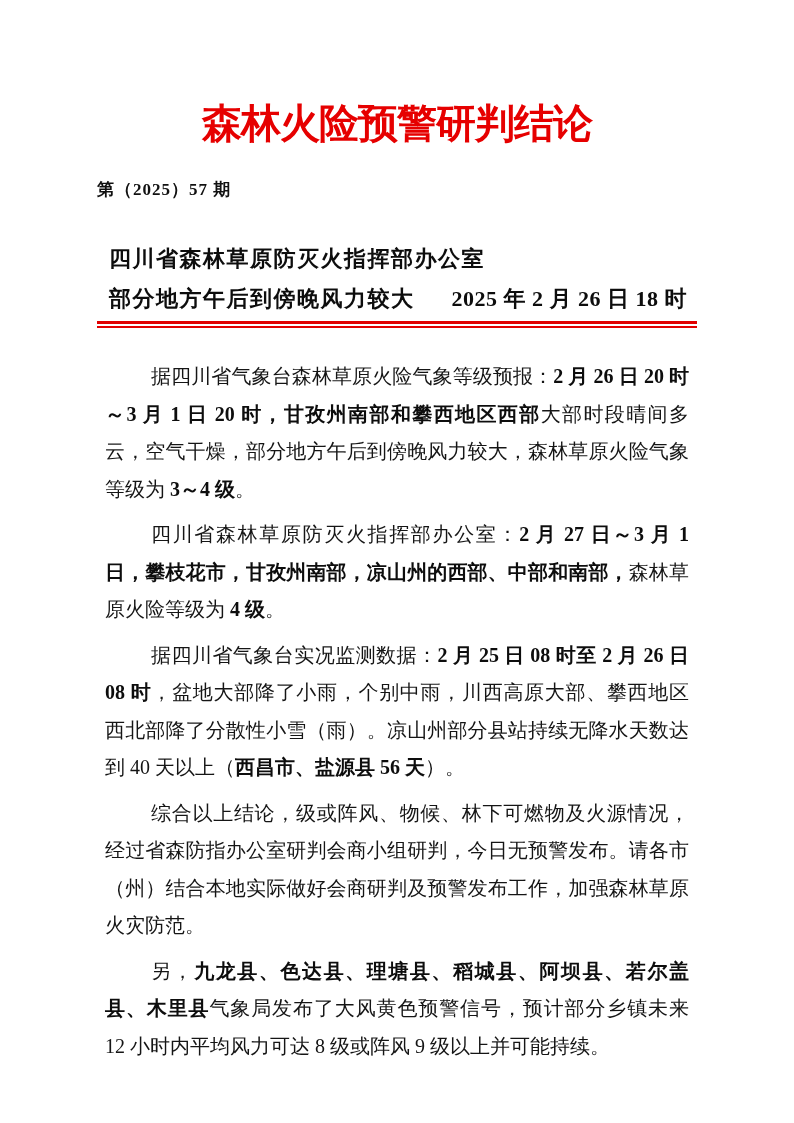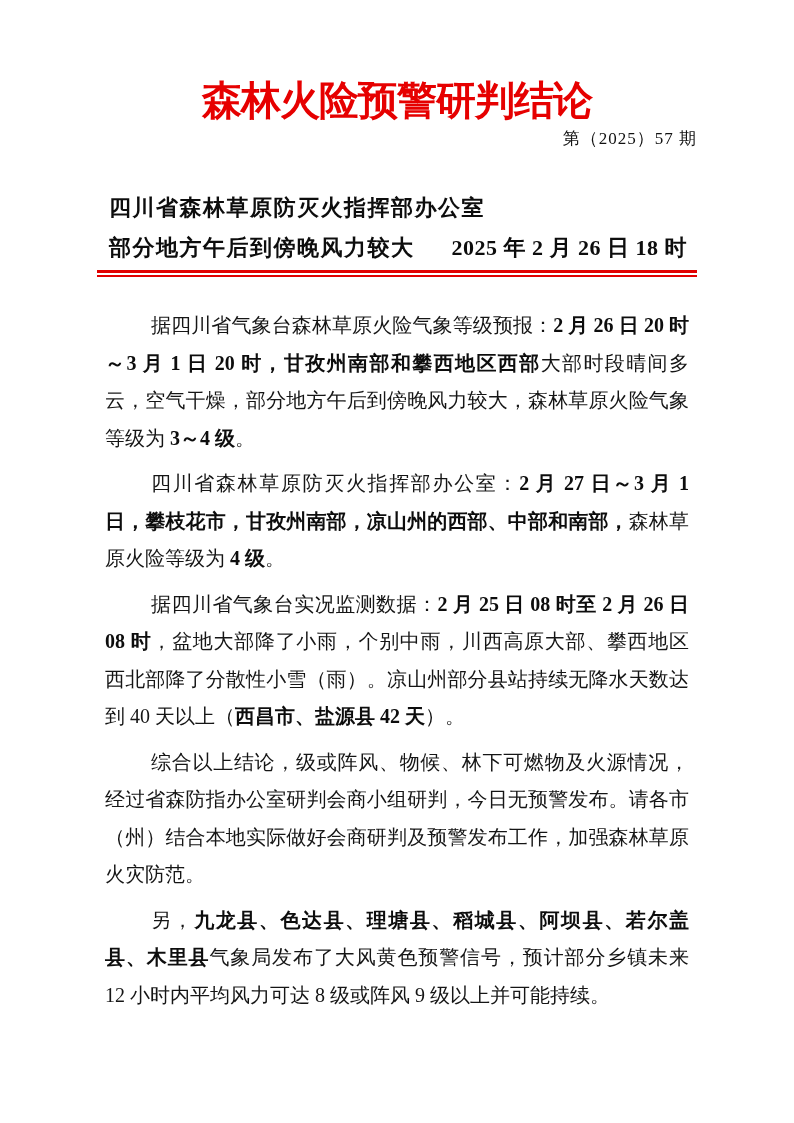--- a/index.html
+++ b/index.html
@@ -6,39 +6,41 @@
     margin: 0;
     padding: 0;
     background: #ffffff;
   }
   .page {
     position: relative;
     width: 794px;
     height: 1123px;
     background: #ffffff;
     box-sizing: border-box;
-    padding: 76px 97px 0 97px;
+    padding: 99px 97px 0 97px;
     font-family: "Liberation Serif", "DejaVu Serif", serif;
     color: #151515;
     overflow: hidden;
   }
   .doc-title {
     text-align: center;
     font-size: 40px;
     line-height: 50px;
     font-weight: bold;
     letter-spacing: -1px;
     margin: 0;
   }
   .issue-line {
-    text-align: right;
+    text-align: left;
     font-size: 17px;
     line-height: 26px;
     letter-spacing: 1px;
+    margin-top: 28px;
     color: #111111;
+    font-weight: bold;
   }
   .sender-block {
     margin-top: 36px;
     padding: 0 10px 0 12px;
     font-weight: bold;
     font-size: 22px;
     letter-spacing: 1.5px;
     color: #0d0d0d;
   }
   .sender-row {
@@ -93,18 +95,18 @@
       <span class="sender-date">2025 年 2 月 26 日 18 时</span>
     </div>
   </div>
 
   <div class="red-rule-thick rule-line" style="background: rgb(225, 0, 0);"></div>
   <div class="red-rule-thin rule-line" style="background: rgb(225, 0, 0);"></div>
 
   <div class="doc-body">
       <p><span>据四川省气象台森林草原火险气象等级预报：</span><span class="b">2 月 26 日 20 时～3 月 1 日 20 时，甘孜州南部和攀西地区西部</span><span>大部时段晴间多云，空气干燥，部分地方午后到傍晚风力较大，森林草原火险气象等级为 </span><span class="b">3～4 级</span><span>。</span></p>
       <p><span>四川省森林草原防灭火指挥部办公室：</span><span class="b">2 月 27 日～3 月 1 日，攀枝花市，甘孜州南部，凉山州的西部、中部和南部，</span><span>森林草原火险等级为 </span><span class="b">4 级</span><span>。</span></p>
-      <p><span>据四川省气象台实况监测数据：</span><span class="b">2 月 25 日 08 时至 2 月 26 日 08 时</span><span>，盆地大部降了小雨，个别中雨，川西高原大部、攀西地区西北部降了分散性小雪（雨）。凉山州部分县站持续无降水天数达到 40 天以上（</span><span class="b">西昌市、盐源县 42 天</span><span>）。</span></p>
+      <p><span>据四川省气象台实况监测数据：</span><span class="b">2 月 25 日 08 时至 2 月 26 日 08 时</span><span>，盆地大部降了小雨，个别中雨，川西高原大部、攀西地区西北部降了分散性小雪（雨）。凉山州部分县站持续无降水天数达到 40 天以上（</span><span class="b">西昌市、盐源县 56 天</span><span>）。</span></p>
       <p><span>综合以上结论，级或阵风、物候、林下可燃物及火源情况，经过省森防指办公室研判会商小组研判，今日无预警发布。请各市（州）结合本地实际做好会商研判及预警发布工作，加强森林草原火灾防范。</span></p>
       <p><span>另，</span><span class="b">九龙县、色达县、理塘县、稻城县、阿坝县、若尔盖县、木里县</span><span>气象局发布了大风黄色预警信号，预计部分乡镇未来 12 小时内平均风力可达 8 级或阵风 9 级以上并可能持续。</span></p>
     </div>
 
 </div>
 
 </body></html>

